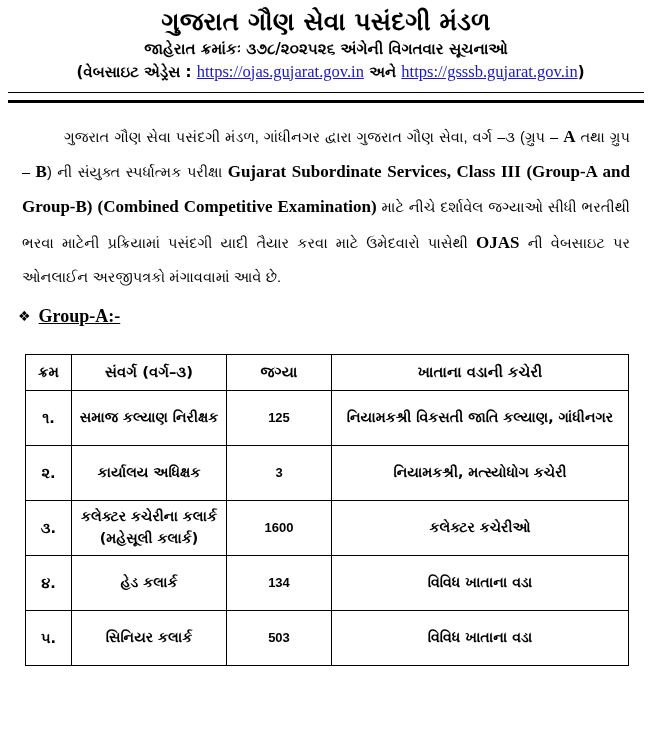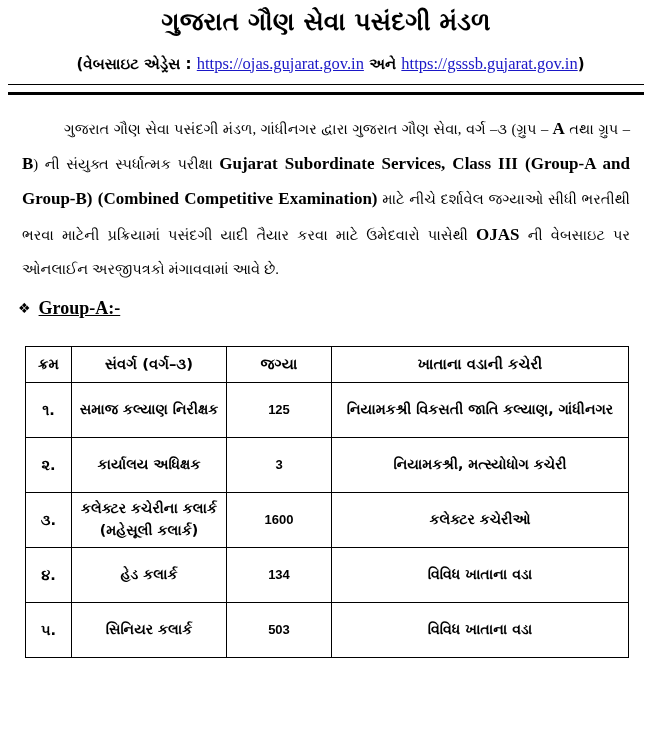--- a/index.html
+++ b/index.html
@@ -50,21 +50,21 @@
     font-size: 15.2px;
     font-weight: bold;
     line-height: 1.45;
     margin-top: 1px;
     white-space: nowrap;
   }
   .web-line {
     font-size: 16.5px;
     font-weight: bold;
     line-height: 1.5;
-    margin-top: 15px;
+    margin-top: 0;
     white-space: nowrap;
     padding-left: 9px;
   }
   .web-line .guj {
     font-family: "DejaVu Sans", "Liberation Sans", sans-serif;
     font-size: 15px;
     font-weight: bold;
   }
   .web-link {
     color: #1a17c7;
@@ -90,21 +90,21 @@
   
   .para {
     margin: 16px 22px 0 22px;
     font-size: 16.5px;
     line-height: 2.07;
     text-align: justify;
     text-indent: 42px;
     word-spacing: 0.2px;
   }
   .para .guj {
-    font-family: Liberation Serif, serif;
+    font-family: Liberation Sans, sans-serif;
     font-size: 14.6px;
   }
   .para b.eng {
     font-family: "Liberation Serif", "DejaVu Serif", serif;
     font-weight: bold;
     font-size: 17px;
   }
 
   
   .group-head {
@@ -197,20 +197,21 @@
     border-left: none;
   }
 </style>
 </head>
 <body>
 
 <div class="page">
 
   <div class="header">
     <div class="org-title">ગુજરાત ગૌણ સેવા પસંદગી મંડળ</div>
+    <div class="advt-line">જાહેરાત ક્રમાંકઃ ૩૭૮/૨૦૨૫૨૬ અંગેની વિગતવાર સૂચનાઓ</div>
     <div class="web-line">
       <span class="guj">(વેબસાઇટ એડ્રેસ : </span><a class="web-link" href="#">https://ojas.gujarat.gov.in</a><span class="guj"> અને </span><a class="web-link" href="#">https://gsssb.gujarat.gov.in</a><span class="guj">)</span>
     </div>
   </div>
 
   <div>
     <div class="divider"></div>
     <div class="divider-thick"></div>
   </div>
 

